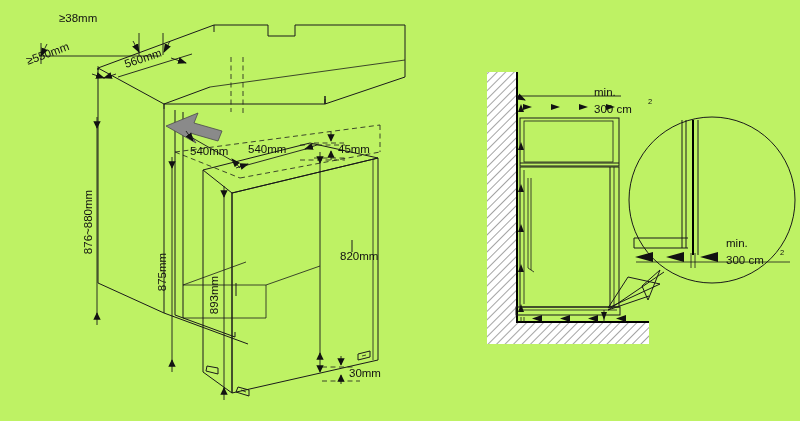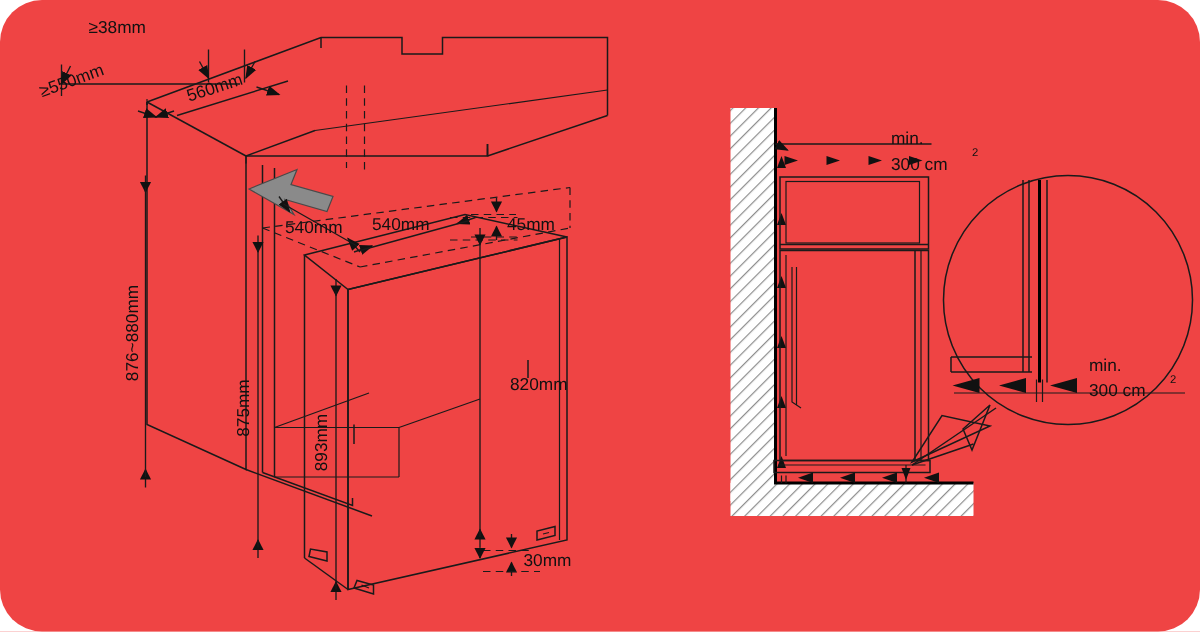--- a/index.html
+++ b/index.html
@@ -11,22 +11,21 @@
     width: 800px;
     height: 421px;
     font-family: "Liberation Sans", sans-serif;
     overflow: hidden;
     position: relative;
   }
   #stage {
     position: relative;
     width: 800px;
     height: 421px;
-    background: #ef4444;
-    border-radius: 28px;
+    background: #bef264;
   }
   svg.drawing {
     position: absolute;
     left: 0;
     top: 0;
     width: 800px;
     height: 421px;
   }
   .ln {
     stroke: #1a1a1a;

